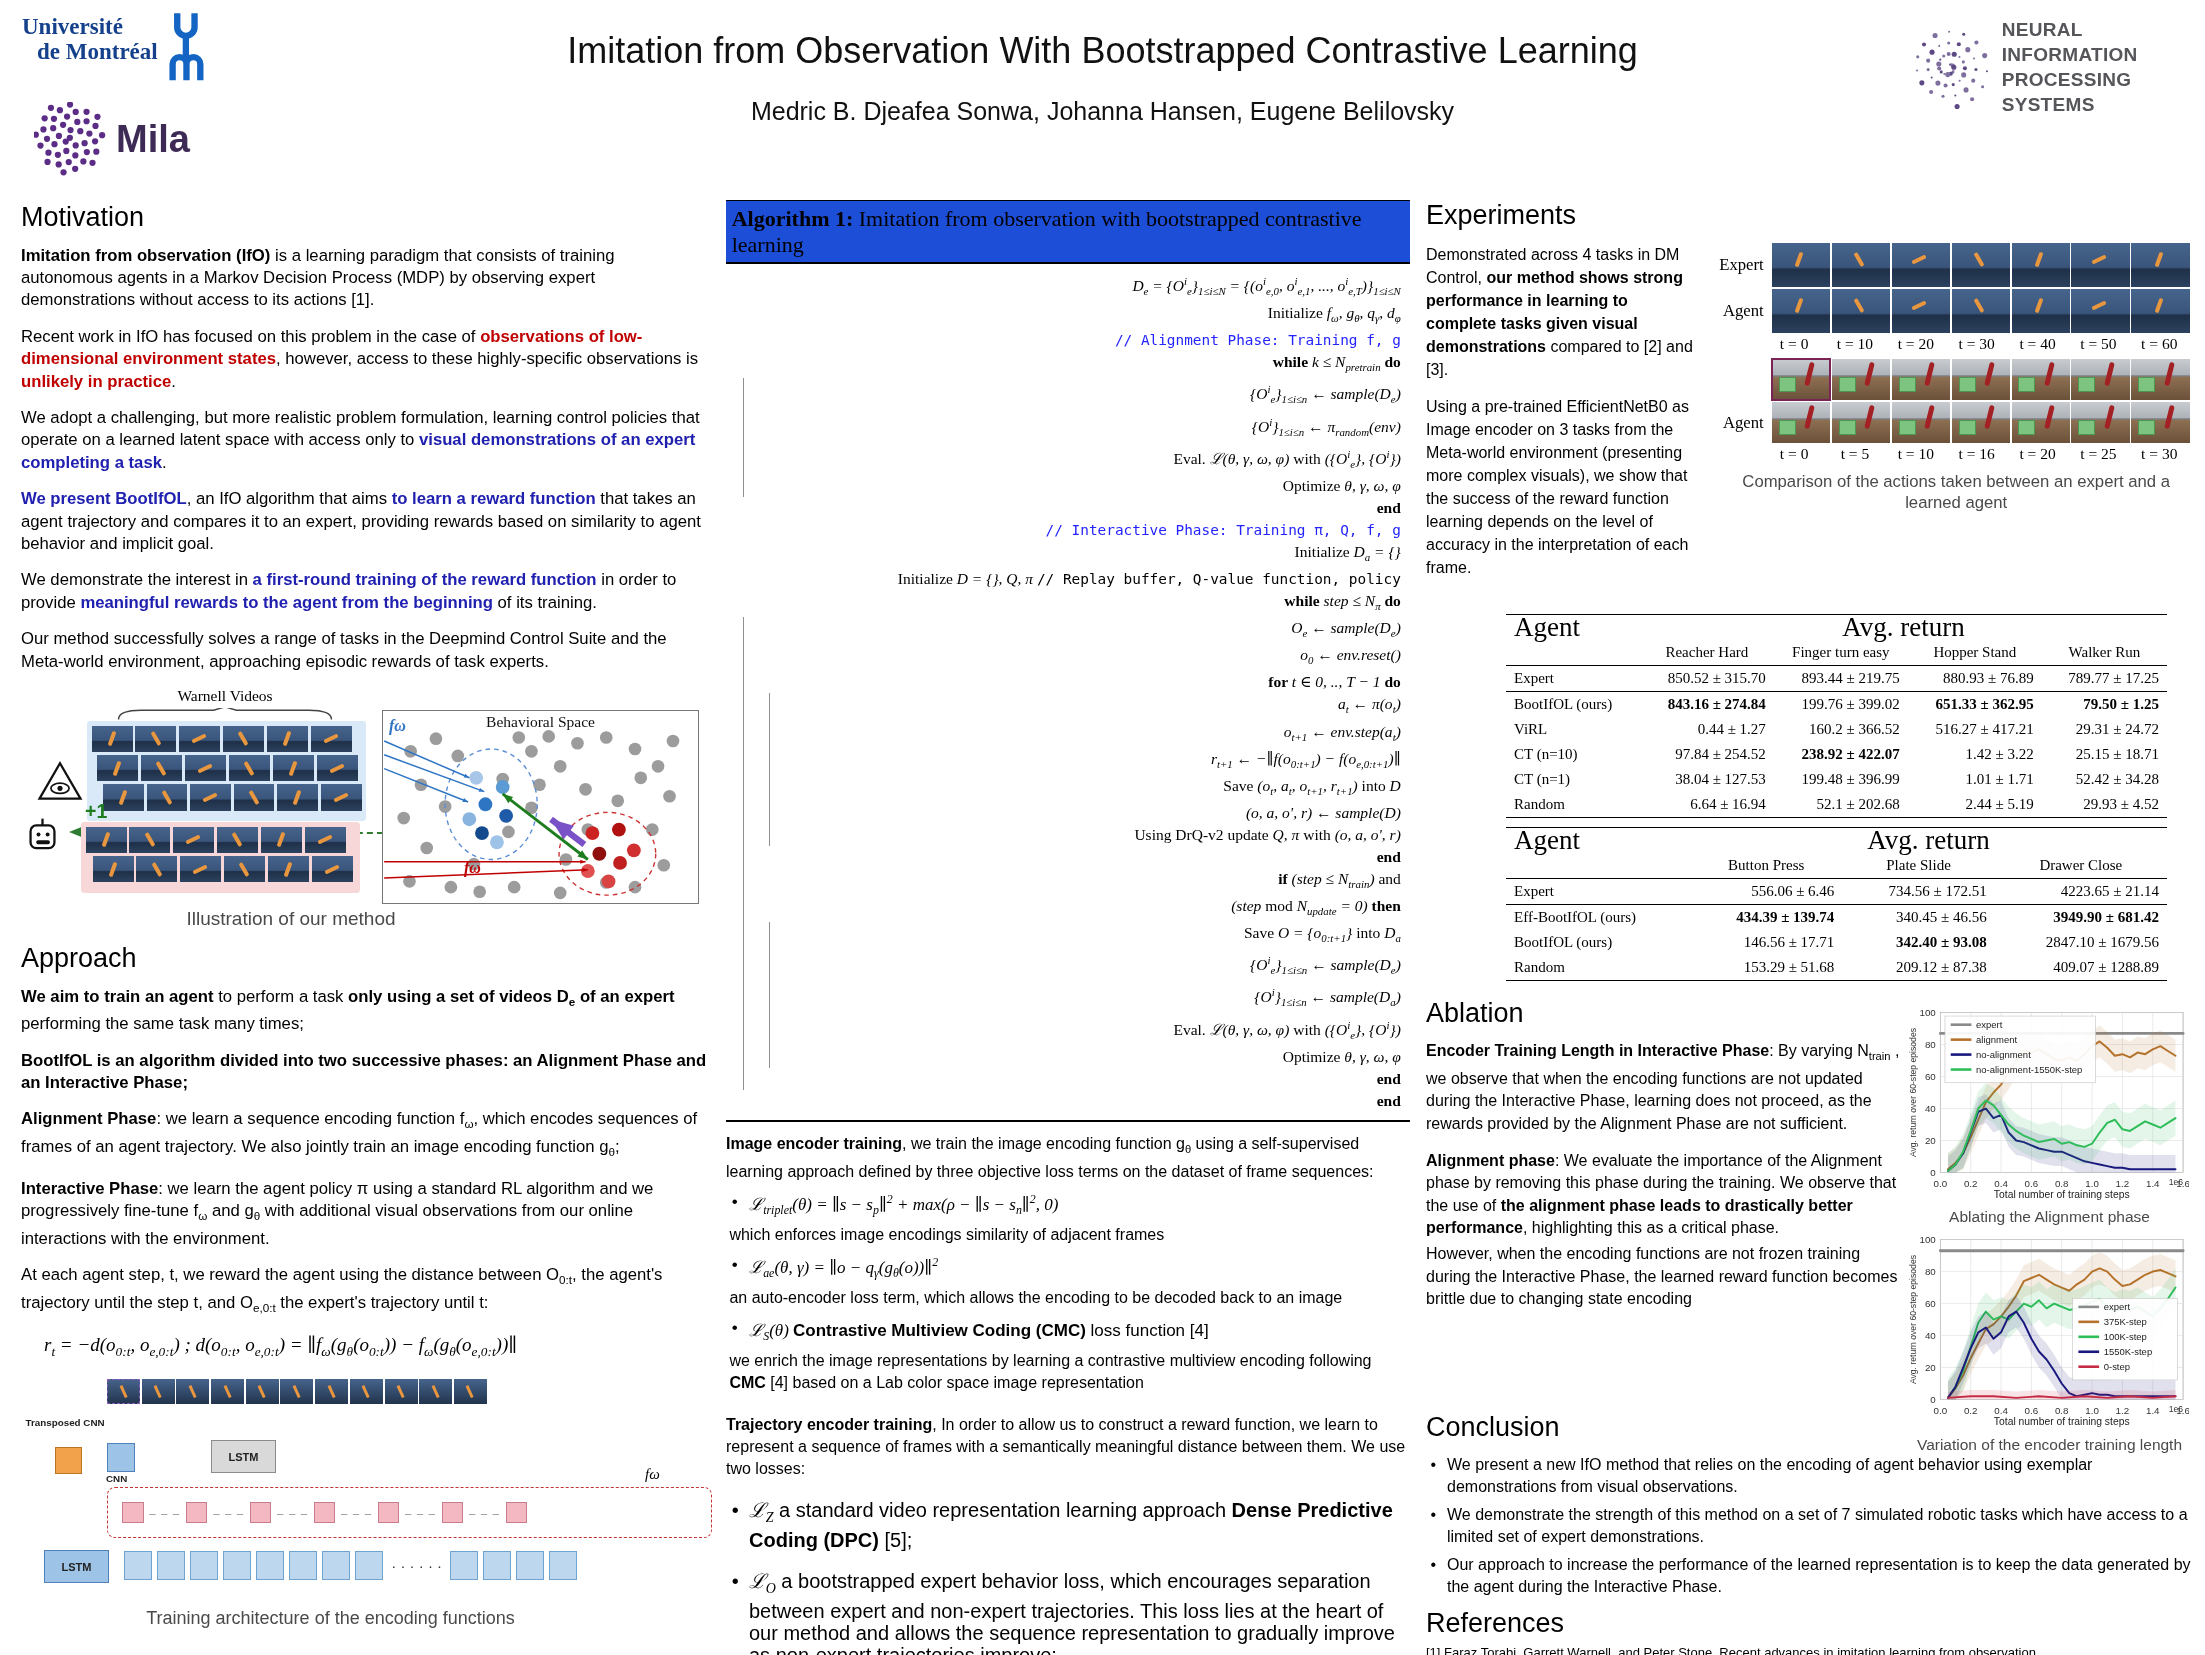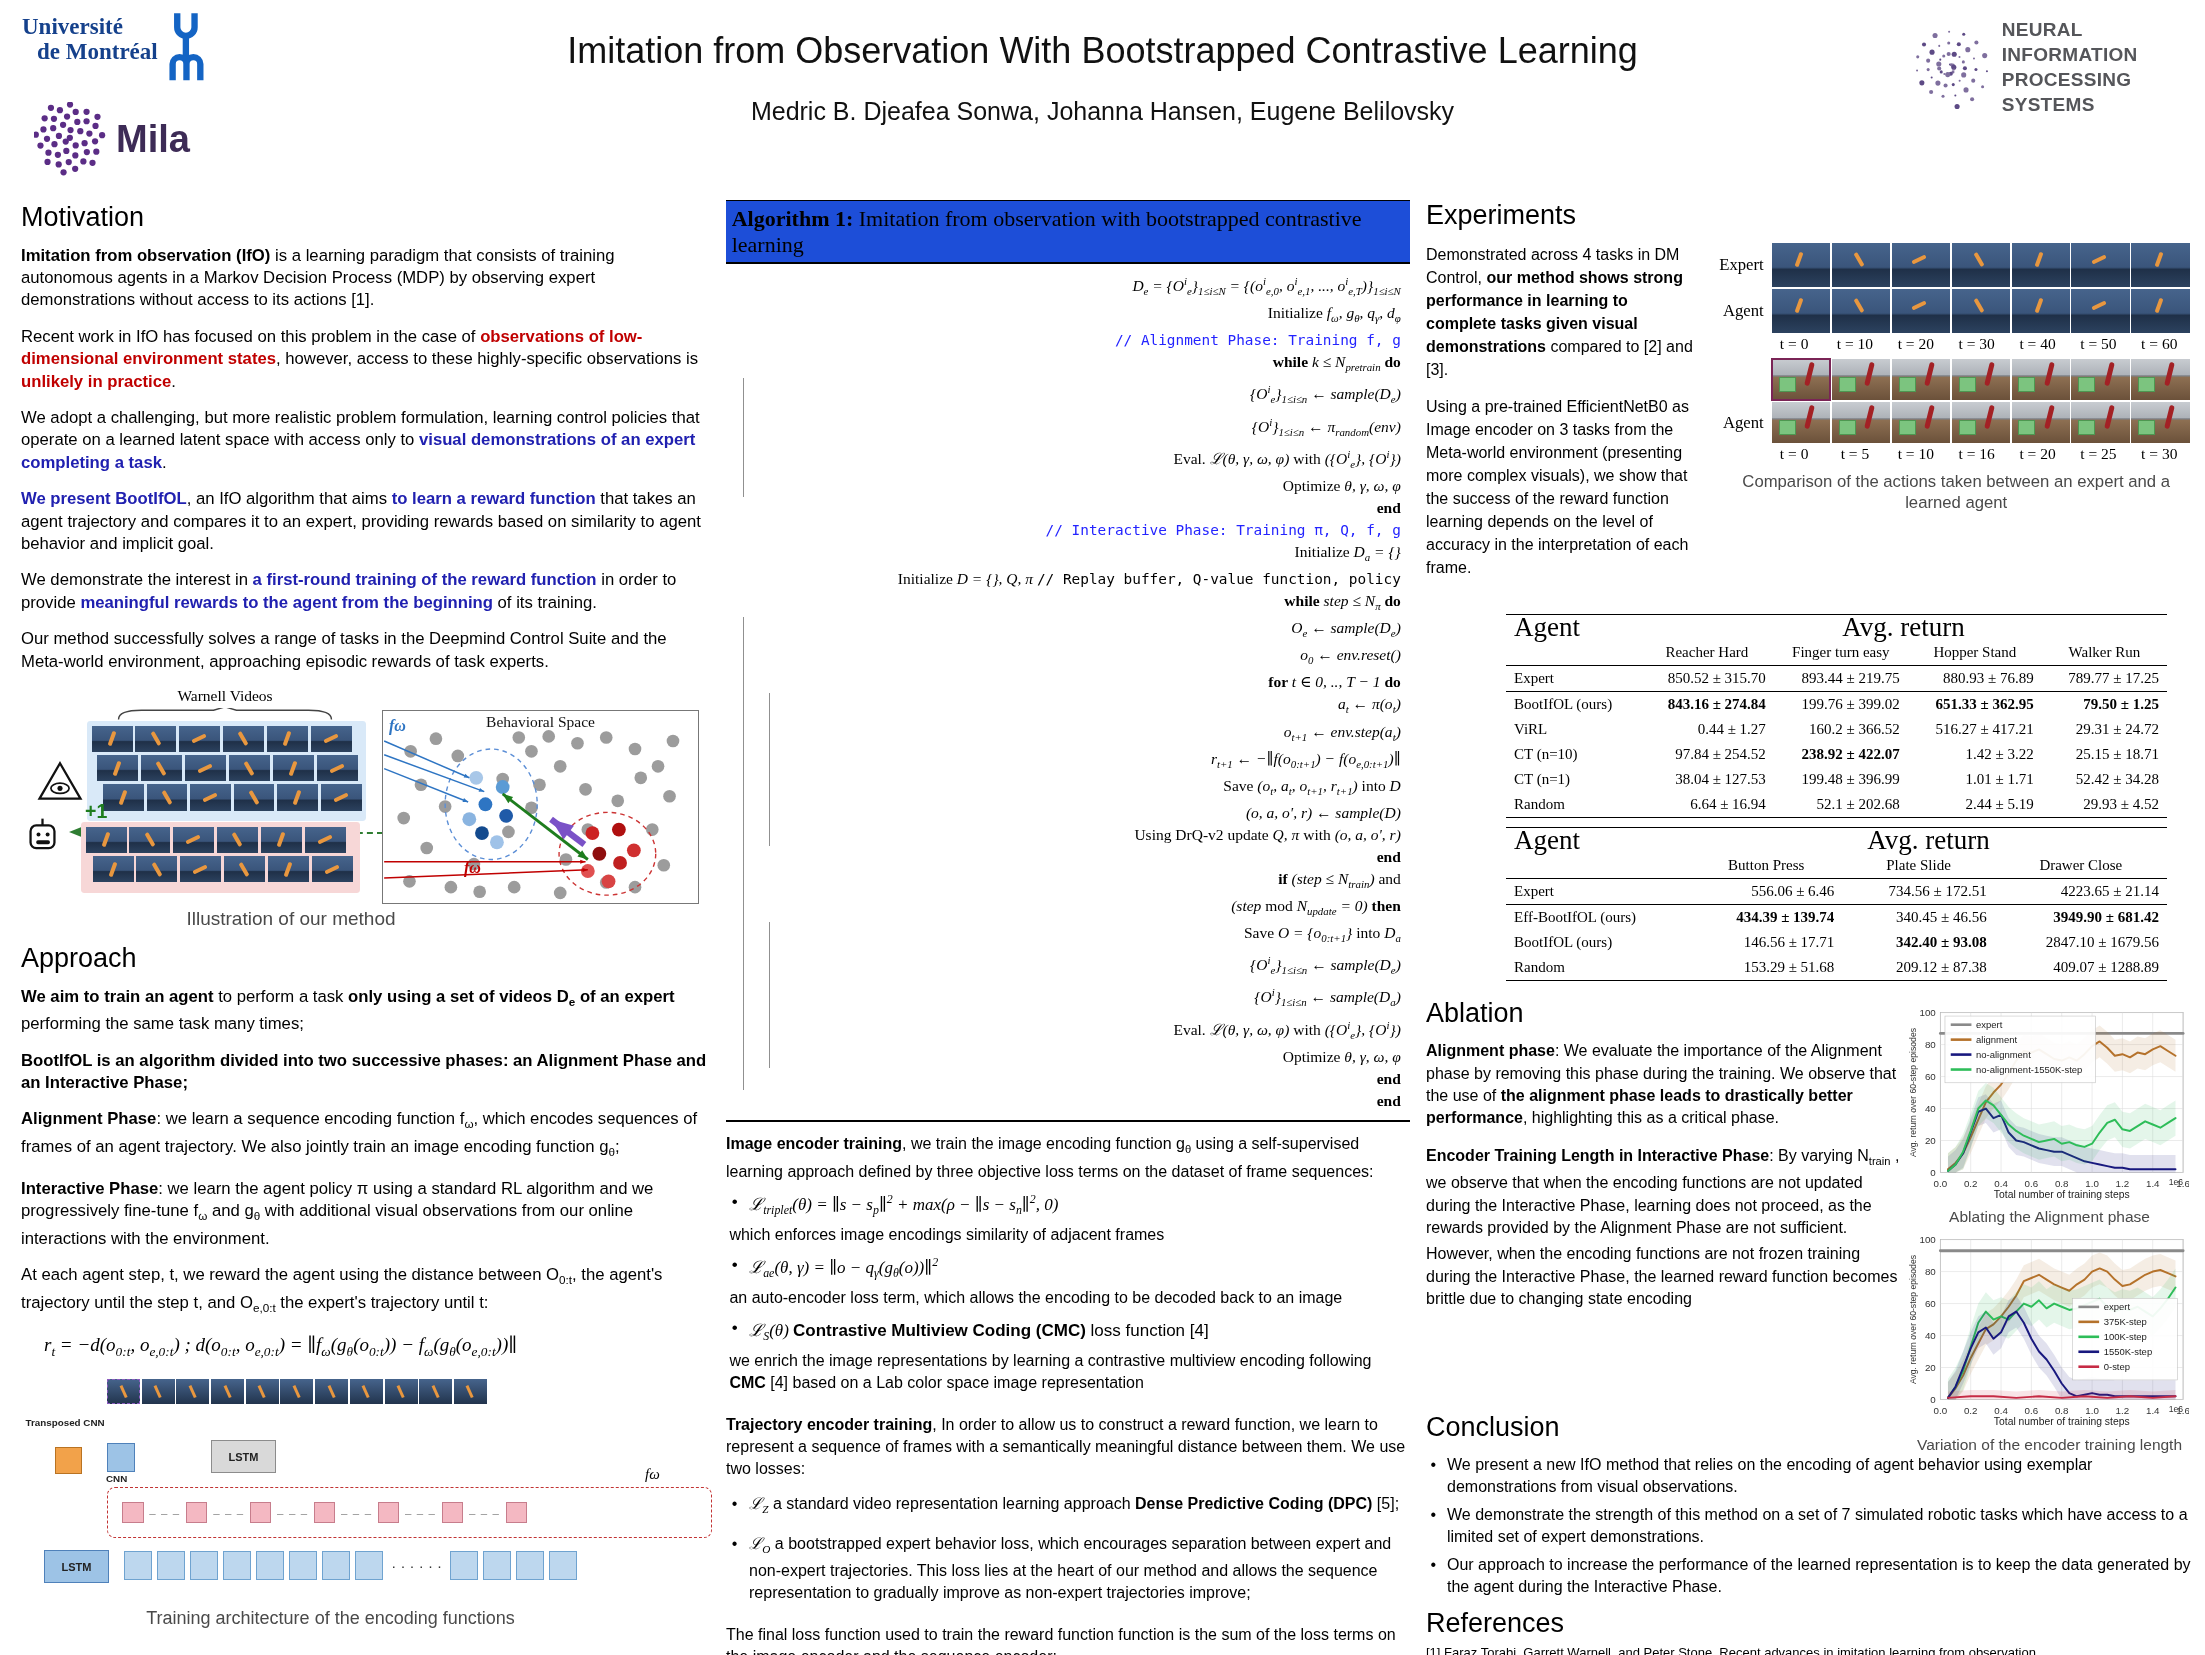--- a/index.html
+++ b/index.html
@@ -85,21 +85,21 @@
   .aline.a1{padding-left:26.4px;background:linear-gradient(#444,#444) 8px 0/0.6px 100% no-repeat;}
   .aline.a2{padding-left:53px;background:linear-gradient(#444,#444) 8px 0/0.6px 100% no-repeat,linear-gradient(#444,#444) 34px 0/0.6px 100% no-repeat;}
 
   
   .eb{color:#000;}
   .eb.txt{font-size:16px;line-height:22px;margin:11.5px 0 5.7px 0;}
   .eb.gap{margin-top:19.5px;}
   .eb.beq{font-size:17px;margin:9.2px 0 5.7px 0;padding-left:23px;position:relative;}
   .eb.beq::before{content:"•";position:absolute;left:5.7px;top:0;}
   .eb.note{font-size:16px;line-height:22px;margin:2.3px 0 9.2px 3.4px;}
-  .eb.btxt{font-size:16px;line-height:22px;margin:13px 0;padding-left:23px;position:relative;}
+  .eb.btxt{font-size:20px;line-height:22px;margin:19px 0;padding-left:23px;position:relative;}
   .eb.btxt::before{content:"•";position:absolute;left:5.7px;top:0;}
   .eb.eqc{text-align:center;font-size:18px;margin-top:12.6px;}
 
   
   .exp-row1{display:flex;}
   .exp-text{width:272px;}
   .exp-text .para{font-size:16px;line-height:23px;}
   .exp-fig{width:486px;margin-left:5.7px;position:relative;}
   .strip-row{display:flex;align-items:center;margin-bottom:2.3px;}
   .strip-label{width:60px;text-align:right;padding-right:8px;font-family:"Liberation Serif",serif;font-size:16.7px;}
@@ -725,22 +725,22 @@
             <td>209.12 ± 87.38</td>
             <td>409.07 ± 1288.89</td>
           </tr>
         </tbody>
     </table>
 
     <div class="h1">Ablation</div>
     <div class="abl-row">
       <div class="abl-text">
 
-      <p class="ap"><span class="b">Alignment phase</span><span>: We evaluate the importance of the Alignment phase by removing this phase during the training. We observe that the use of </span><span class="b">the alignment phase leads to drastically better performance</span><span>, highlighting this as a critical phase.</span></p>
-          <p class="ap"><span class="b">Encoder Training Length in Interactive Phase</span><span>: By varying N</span><span class="sub">train</span><span> , we observe that when the encoding functions are not updated during the Interactive Phase, learning does not proceed, as the rewards provided by the Alignment Phase are not sufficient.</span></p>
+      <p class="ap"><span class="b">Encoder Training Length in Interactive Phase</span><span>: By varying N</span><span class="sub">train</span><span> , we observe that when the encoding functions are not updated during the Interactive Phase, learning does not proceed, as the rewards provided by the Alignment Phase are not sufficient.</span></p>
+          <p class="ap"><span class="b">Alignment phase</span><span>: We evaluate the importance of the Alignment phase by removing this phase during the training. We observe that the use of </span><span class="b">the alignment phase leads to drastically better performance</span><span>, highlighting this as a critical phase.</span></p>
           <p class="ap tight"><span>However, when the encoding functions are not frozen training during the Interactive Phase, the learned reward function becomes brittle due to changing state encoding</span></p>
         </div>
       <div class="charts-col">
         <div class="chart-block">
             <svg width="281" height="199" viewBox="0 0 488 346">
               <rect x="56" y="8" width="422" height="278" fill="#ffffff" stroke="#999" stroke-width="1.2"></rect>
               <line x1="56" y1="8" x2="56" y2="286" stroke="#dcdcdc"></line>
               <text x="56" y="311" text-anchor="middle" font-size="17" fill="#333">0.0</text>
               <line x1="108.75" y1="8" x2="108.75" y2="286" stroke="#dcdcdc"></line>
               <text x="108.75" y="311" text-anchor="middle" font-size="17" fill="#333">0.2</text>

